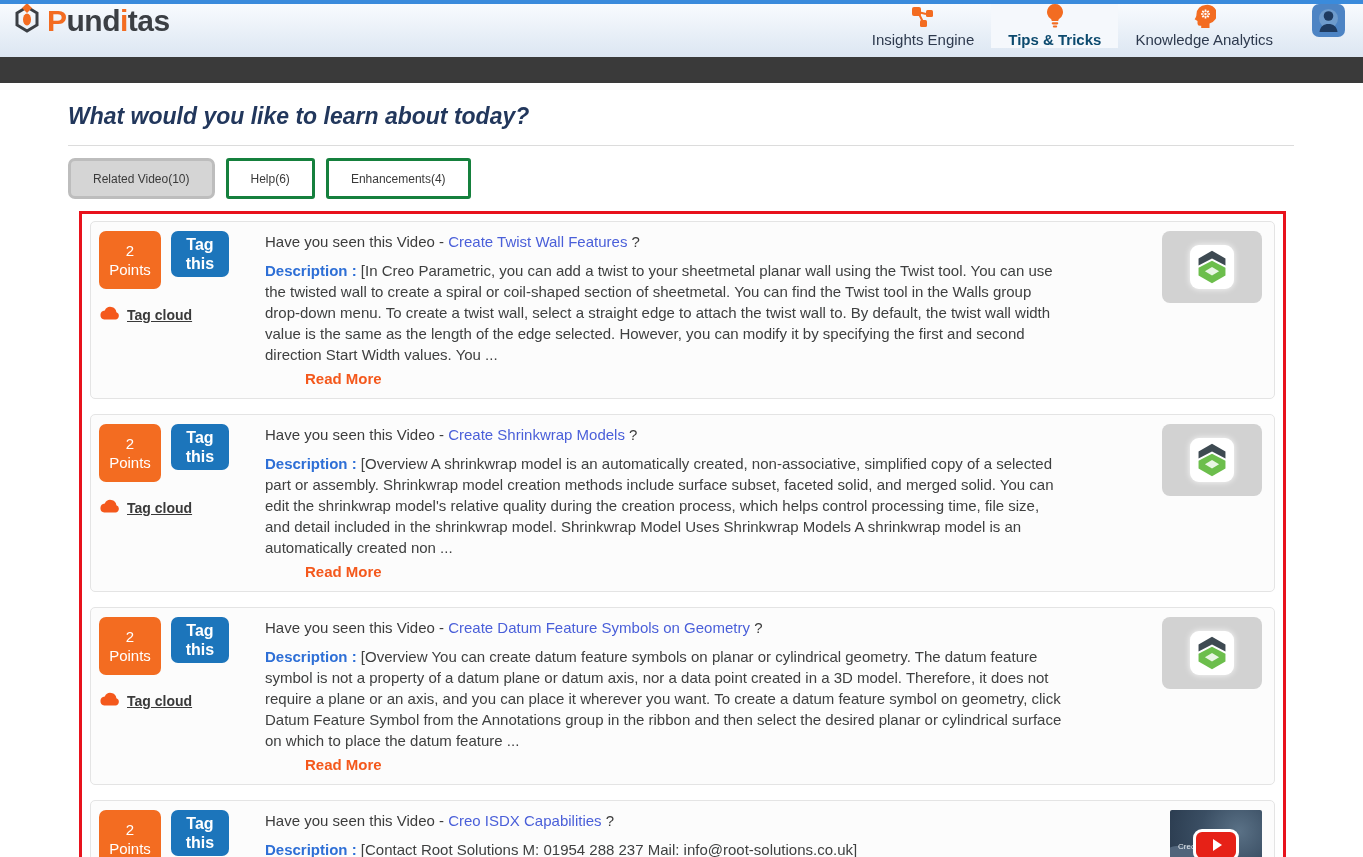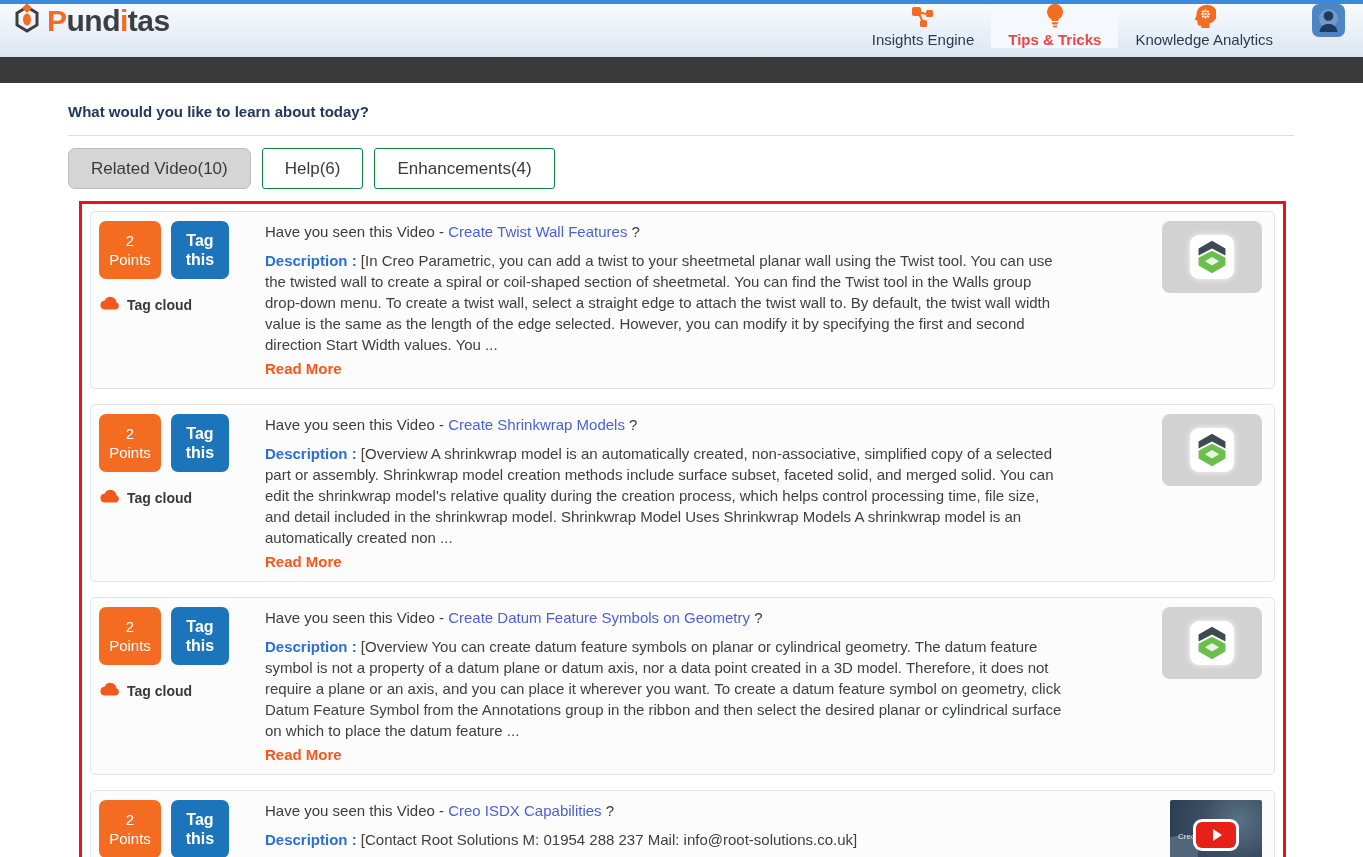--- a/index.html
+++ b/index.html
@@ -11,63 +11,63 @@
     background: linear-gradient(#F8FBFE, #DCE6F2);
     display: flex; align-items: flex-start; }
   .logo-wrap { display: flex; align-items: center; padding-left: 14px; gap: 7px; flex: 0 0 auto; }
   .logo-text { font-size: 30px; font-weight: bold; letter-spacing: -0.5px; color: #3B3F44; }
   .logo-text .orange { color: #F36C21; }
   .nav { margin-left: auto; display: flex; align-items: stretch; }
   .nav-item { display: flex; flex-direction: column; align-items: center; justify-content: center;
     padding: 0 17px; cursor: pointer; gap: 3px; }
   .nav-item .nav-label { font-size: 15px; color: #2E3A4E; white-space: nowrap; }
   .nav-item.active { background: #F5F8FC; }
-  .nav-item.active .nav-label { color: #ef4444; font-weight: bold; }
+  .nav-item.active .nav-label { color: #0c4a6e; font-weight: bold; }
   .nav-icon { height: 24px; display: flex; align-items: flex-end; }
   .avatar-wrap { display: flex; align-items: center; padding: 0 18px 0 22px; }
 
   .dark-bar { height: 26px; background: #3A3A3A; }
 
   
   .content { padding: 20px 69px 0 68px; }
-  .page-heading { font-size: 15px; font-weight: bold; color: #22375C; }
+  .page-heading { font-size: 23px; font-weight: bold; color: #22375C; font-style: italic; }
   .heading-rule { border: none; border-top: 1px solid #DCDCDC; margin: 15px 0 12px 0; }
 
   .tabs { display: flex; gap: 11px; }
   .tab { height: 41px; display: flex; align-items: center; padding: 0 22px;
-    font-size: 17px; color: #3A3A3A; background: #fff; border: 1px solid #15803d;
+    font-size: 12px; color: #3A3A3A; background: #fff; border: 3px solid #15803d;
     border-radius: 3px; cursor: pointer; white-space: nowrap; }
   .tab.active { background: #D5D5D5; border-color: #BDBDBD; border-radius: 7px; }
 
   
   .results { margin: 12px 0 0 11px; width: 1207px; border: 3px solid #E8121C;
     background: #fff; padding: 7px 8px; }
   .card { border: 1px solid #E4E4E4; border-radius: 5px; background: #FCFCFC;
     display: flex; padding: 9px 12px 10px 8px; margin-bottom: 15px; }
   .card:last-child { margin-bottom: 0; }
   .card-left { flex: 0 0 152px; }
   .btn-row { display: flex; gap: 10px; }
   .points-btn { width: 62px; height: 58px; background: #F36C21; border: none; border-radius: 7px;
     color: #fff; font-size: 15px; line-height: 19px; cursor: pointer;
     display: flex; flex-direction: column; align-items: center; justify-content: center;
     font-family: "Liberation Sans", sans-serif; }
-  .tag-btn { width: 58px; height: 58px; background: #1C75BB; border: none; border-radius: 7px;
+  .tag-btn { width: 58px; height: 46px; background: #1C75BB; border: none; border-radius: 7px;
     color: #fff; font-size: 16px; font-weight: bold; line-height: 19px; cursor: pointer;
     display: flex; flex-direction: column; align-items: center; justify-content: center;
     font-family: "Liberation Sans", sans-serif; }
   .tagcloud-row { display: flex; align-items: center; gap: 7px; margin-top: 17px; cursor: pointer; }
-  .tagcloud-label { font-size: 14px; font-weight: bold; color: #3A3A3A; }
+  .tagcloud-label { font-size: 14px; font-weight: bold; color: #3A3A3A; text-decoration: underline; }
 
   .card-main { flex: 1 1 auto; padding: 2px 20px 0 14px; }
   .card-title { font-size: 15px; color: #3C3C3C; }
   .card-title a { color: #4A5FD9; text-decoration: none; cursor: pointer; }
   .card-desc { margin-top: 10px; font-size: 15px; line-height: 21px; color: #3F4040; max-width: 800px; }
   .desc-label { color: #2E6FD6; font-weight: bold; }
   .read-more { display: inline-block; margin-top: 5px; font-size: 15px; font-weight: bold;
-    color: #F4581C; text-decoration: none; cursor: pointer; }
+    color: #F4581C; text-decoration: none; cursor: pointer; margin-left: 40px; }
 
   .card-right { flex: 0 0 110px; display: flex; justify-content: flex-end; }
   .thumb { width: 100px; height: 72px; background: #D2D2D2; border-radius: 8px;
     display: flex; align-items: center; justify-content: center; cursor: pointer; }
   .thumb-logo-tile { width: 44px; height: 44px; background: #fff; border-radius: 9px;
     display: flex; align-items: center; justify-content: center;
     box-shadow: 0 0 6px rgba(255,255,255,0.9); }
   .yt-thumb { width: 92px; height: 70px; border-radius: 2px; position: relative; cursor: pointer;
     background: radial-gradient(circle at 75% 30%, #5A7186 0%, #3A4E63 45%, #27374A 100%);
     overflow: hidden; }

